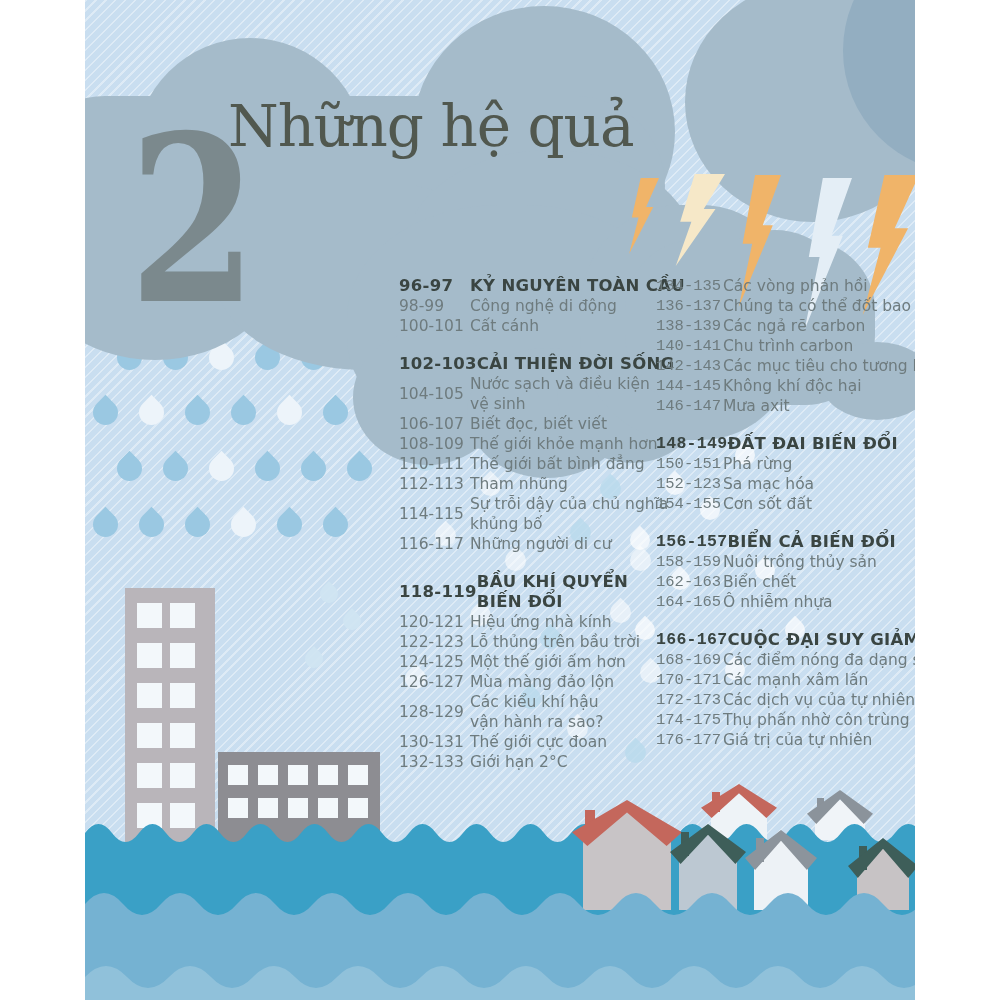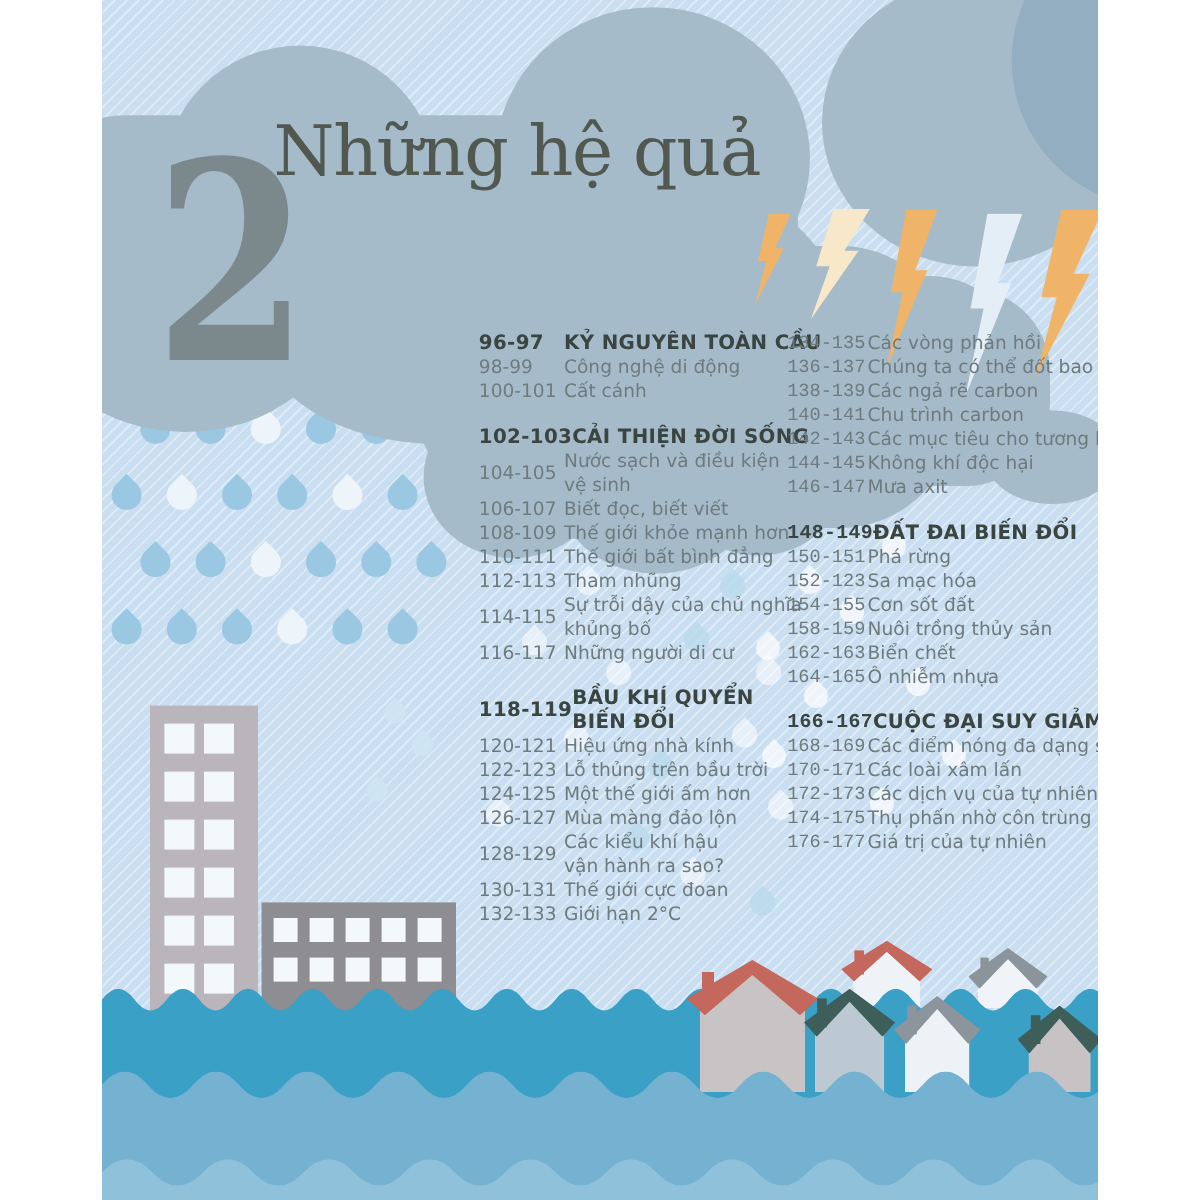--- a/index.html
+++ b/index.html
@@ -271,20 +271,24 @@
           <span class="label">Phá rừng</span>
         </div>
         <div class="toc-row">
           <span class="pages">152-123</span>
           <span class="label">Sa mạc hóa</span>
         </div>
         <div class="toc-row">
           <span class="pages">154-155</span>
           <span class="label">Cơn sốt đất</span>
         </div>
+        <div class="toc-row hdr gap">
+          <span class="pages">156-157</span>
+          <span class="label">BIỂN CẢ BIẾN ĐỔI</span>
+        </div>
         <div class="toc-row">
           <span class="pages">158-159</span>
           <span class="label">Nuôi trồng thủy sản</span>
         </div>
         <div class="toc-row">
           <span class="pages">162-163</span>
           <span class="label">Biển chết</span>
         </div>
         <div class="toc-row">
           <span class="pages">164-165</span>
@@ -293,21 +297,21 @@
         <div class="toc-row hdr gap">
           <span class="pages">166-167</span>
           <span class="label">CUỘC ĐẠI SUY GIẢM</span>
         </div>
         <div class="toc-row">
           <span class="pages">168-169</span>
           <span class="label">Các điểm nóng đa dạng sinh học</span>
         </div>
         <div class="toc-row">
           <span class="pages">170-171</span>
-          <span class="label">Các loài xâm lấn</span>
+          <span class="label">Các mạnh xâm lấn</span>
         </div>
         <div class="toc-row">
           <span class="pages">172-173</span>
           <span class="label">Các dịch vụ của tự nhiên</span>
         </div>
         <div class="toc-row">
           <span class="pages">174-175</span>
           <span class="label">Thụ phấn nhờ côn trùng</span>
         </div>
         <div class="toc-row">

